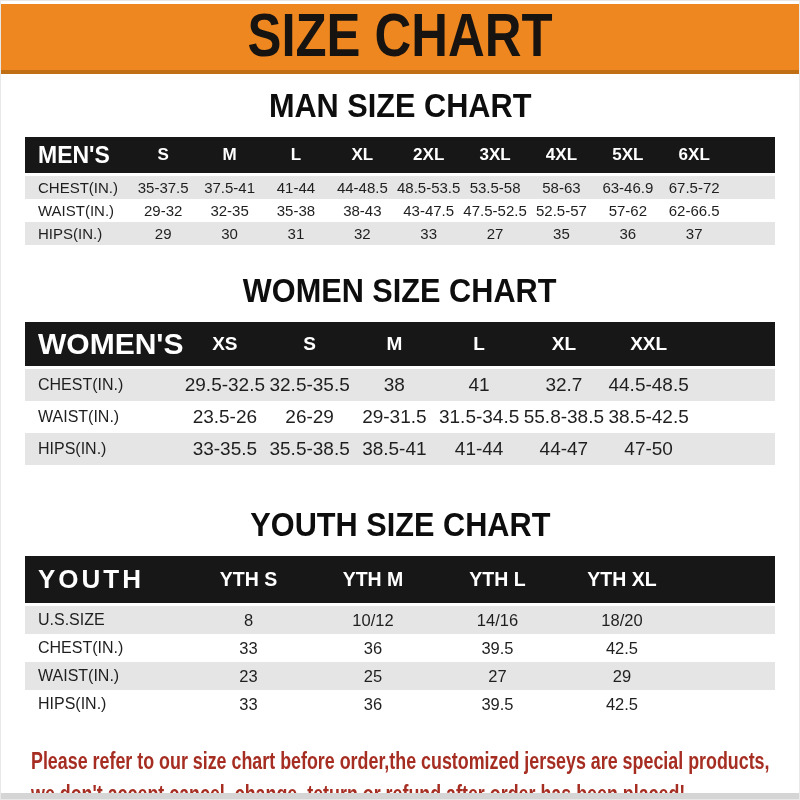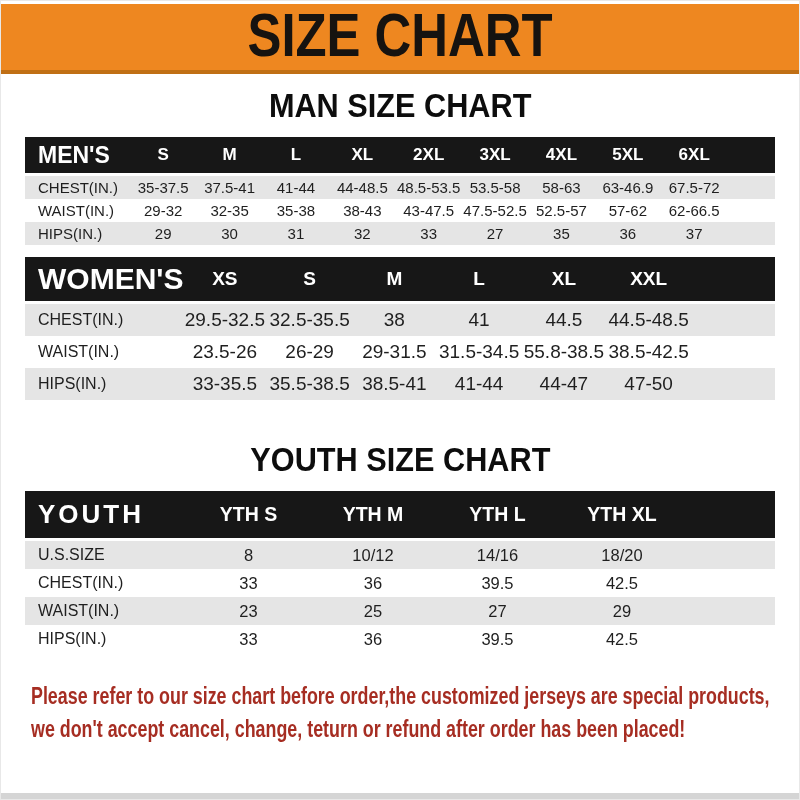--- a/index.html
+++ b/index.html
@@ -206,20 +206,23 @@
         <td>33</td>
         <td>27</td>
         <td>35</td>
         <td>36</td>
         <td>37</td>
         <td></td>
       </tr>
     </tbody>
   </table>
 
+  <h2 class="section-title st-women">
+    <span class="t">WOMEN SIZE CHART</span>
+  </h2>
 
   <table class="size-table tbl-women">
     <colgroup>
       <col style="width:21%">
       <col style="width:11.3%">
         <col style="width:11.3%">
         <col style="width:11.3%">
       <col style="width:11.3%">
         <col style="width:11.3%">
         <col style="width:11.3%">
@@ -237,21 +240,21 @@
         <th></th>
       </tr>
     </thead>
     <tbody>
       <tr>
         <td class="lbl">CHEST(IN.)</td>
         <td>29.5-32.5</td>
         <td>32.5-35.5</td>
         <td>38</td>
         <td>41</td>
-        <td>44.5</td>
+        <td>32.7</td>
         <td>44.5-48.5</td>
         <td></td>
       </tr>
       <tr>
         <td class="lbl">WAIST(IN.)</td>
         <td>23.5-26</td>
         <td>26-29</td>
         <td>29-31.5</td>
         <td>31.5-34.5</td>
         <td>55.8-38.5</td>

